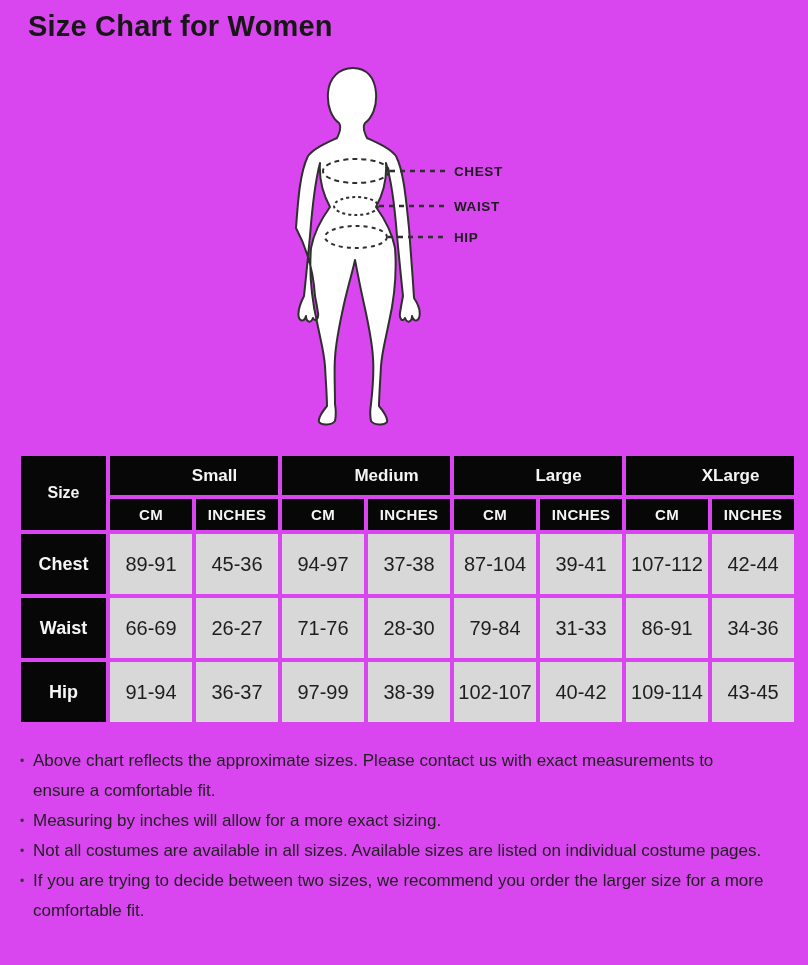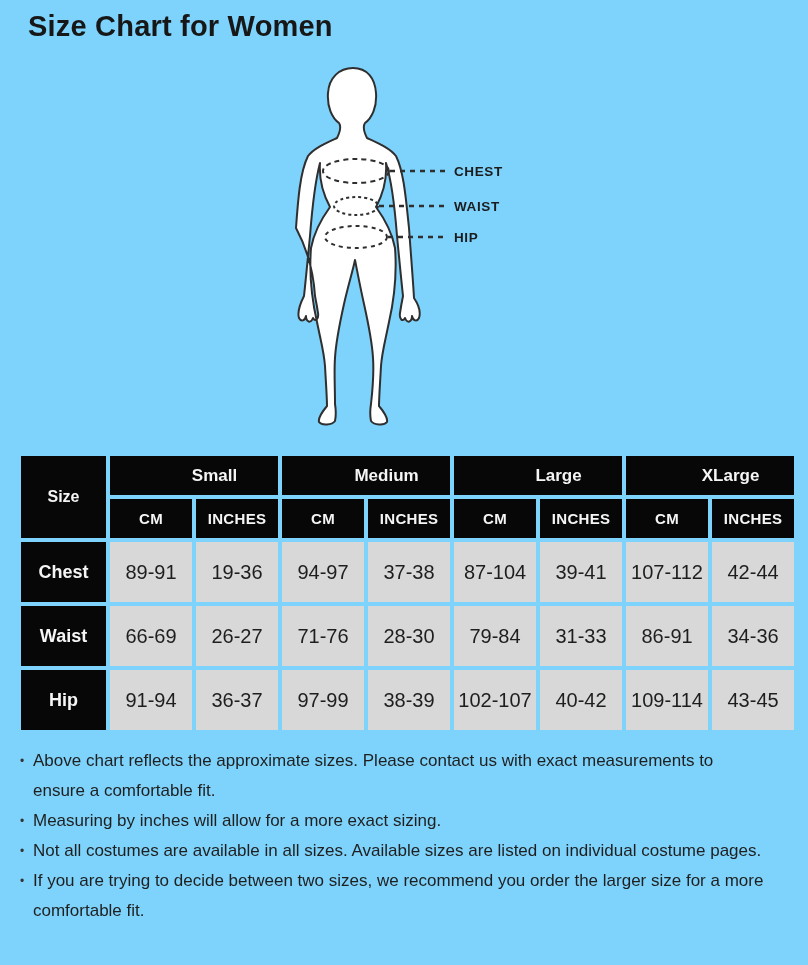--- a/index.html
+++ b/index.html
@@ -4,21 +4,21 @@
 <style>
   * { margin: 0; padding: 0; box-sizing: border-box; }
   html, body { background: #ffffff; }
   body {
     width: 808px; height: 965px;
     font-family: "Liberation Sans", sans-serif;
     color: #1a1a1a;
     position: relative;
     overflow: hidden;
   }
-  .canvas { position: absolute; inset: 0; background: #7dd3fc; }
+  .canvas { position: absolute; inset: 0; background: #d946ef; }
 
   .page-title {
     position: absolute; left: 28px; top: 10px;
     font-size: 29px; font-weight: bold; color: #171717;
     letter-spacing: 0.2px;
   }
 
   .diagram { position: absolute; left: 250px; top: 60px; width: 310px; height: 375px; }
 
   table.size-table {
@@ -28,21 +28,21 @@
     width: 777px;
   }
   .size-table th, .size-table td {
     text-align: center; vertical-align: middle;
     overflow: hidden; white-space: nowrap;
   }
   .size-table .hdr {
     background: #070707; color: #f5f5f5; font-weight: bold;
   }
   .size-table .group-hdr { font-size: 17px; height: 39px; padding-left: 41px; }
-  .size-table .unit-hdr  { font-size: 15px; height: 39px; letter-spacing: 0.3px; }
+  .size-table .unit-hdr  { font-size: 15px; height: 31px; letter-spacing: 0.3px; }
   .size-table .corner    { font-size: 16px; }
   .size-table .row-hdr   { font-size: 18px; height: 60px; }
   .size-table td.val {
     background: #d8d8d8; color: #1e1e1e; font-size: 20px; height: 60px;
   }
 
   .notes { position: absolute; left: 10px; top: 746px; width: 794px; }
   .notes-heading { font-size: 19px; color: #222; margin-bottom: 7px; }
   .note-item { position: relative; padding-left: 23px; }
   .note-line { font-size: 17px; line-height: 30px; color: #1f1f1f; }
@@ -135,21 +135,21 @@
       <th class="hdr unit-hdr">CM</th>
       <th class="hdr unit-hdr">INCHES</th>
       <th class="hdr unit-hdr">CM</th>
       <th class="hdr unit-hdr">INCHES</th>
       <th class="hdr unit-hdr">CM</th>
       <th class="hdr unit-hdr">INCHES</th>
     </tr>
     <tr>
       <th class="hdr row-hdr">Chest</th>
       <td class="val">89-91</td>
-      <td class="val">19-36</td>
+      <td class="val">45-36</td>
       <td class="val">94-97</td>
       <td class="val">37-38</td>
       <td class="val">87-104</td>
       <td class="val">39-41</td>
       <td class="val">107-112</td>
       <td class="val">42-44</td>
     </tr>
     <tr>
       <th class="hdr row-hdr">Waist</th>
       <td class="val">66-69</td>

